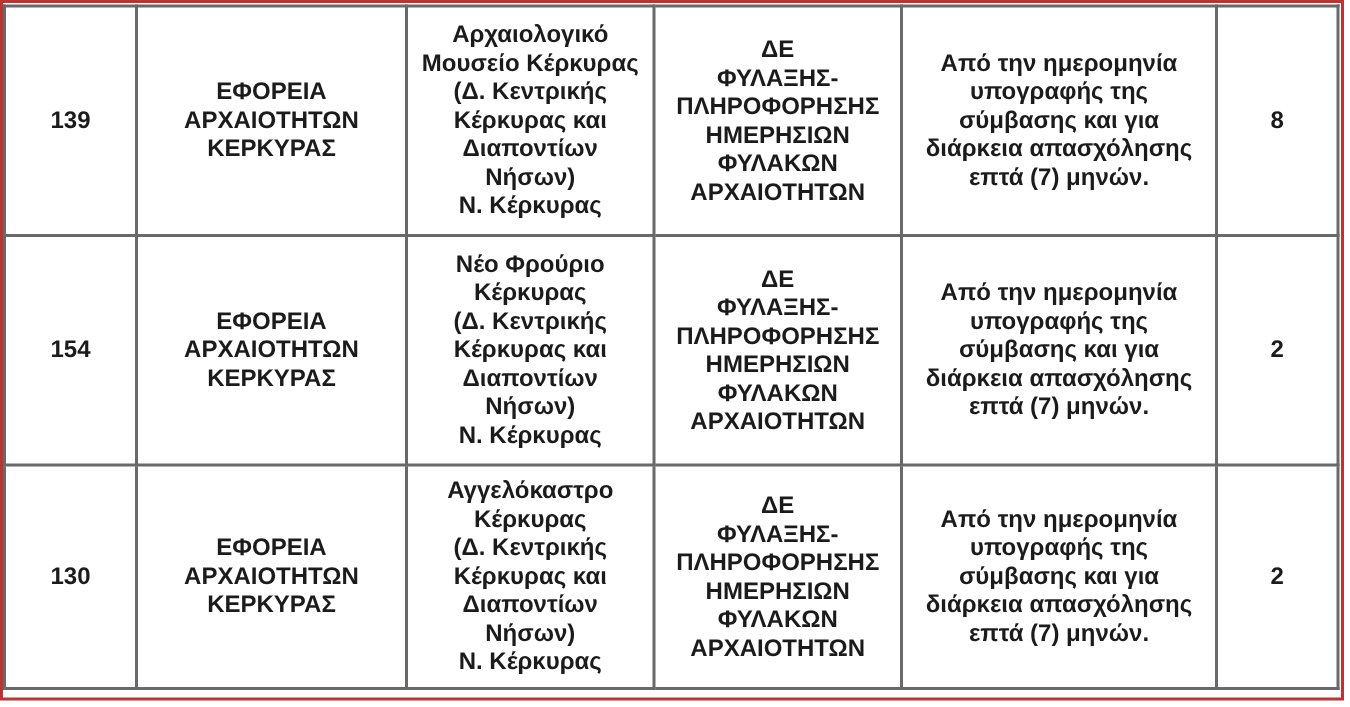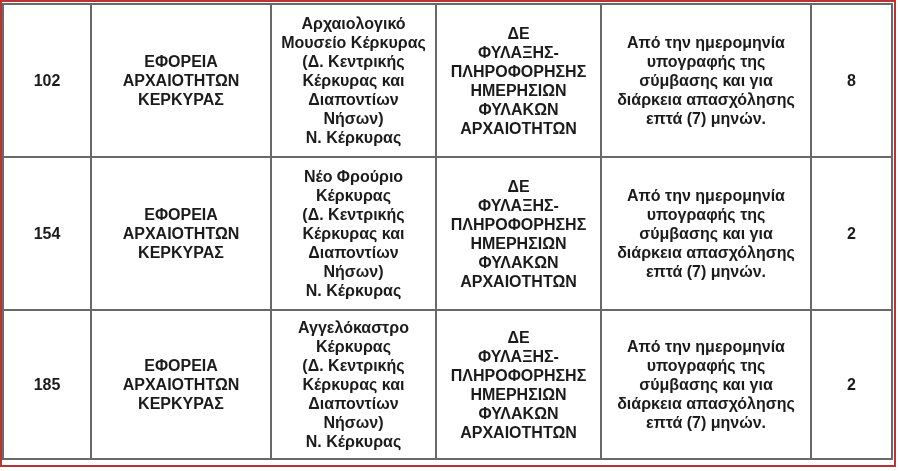--- a/index.html
+++ b/index.html
@@ -69,21 +69,21 @@
     <colgroup>
       <col style="width:88px">
       <col style="width:180px">
       <col style="width:165px">
       <col style="width:165px">
       <col style="width:210px">
       <col style="width:81px">
     </colgroup>
     <tbody>
       <tr class="r1">
-        <td class="col-serial">102</td>
+        <td class="col-serial">139</td>
         <td class="col-agency">ΕΦΟΡΕΙΑ
 ΑΡΧΑΙΟΤΗΤΩΝ
 ΚΕΡΚΥΡΑΣ</td>
         <td class="col-site">Αρχαιολογικό
 Μουσείο Κέρκυρας
 (Δ. Κεντρικής
 Κέρκυρας και
 Διαποντίων
 Νήσων)
 Ν. Κέρκυρας</td>
@@ -119,21 +119,21 @@
 ΦΥΛΑΚΩΝ
 ΑΡΧΑΙΟΤΗΤΩΝ</td>
         <td class="col-duration">Από την ημερομηνία
 υπογραφής της
 σύμβασης  και για
 διάρκεια απασχόλησης
 επτά (7) μηνών.</td>
         <td class="col-positions">2</td>
       </tr>
       <tr class="r3">
-        <td class="col-serial">185</td>
+        <td class="col-serial">130</td>
         <td class="col-agency">ΕΦΟΡΕΙΑ
 ΑΡΧΑΙΟΤΗΤΩΝ
 ΚΕΡΚΥΡΑΣ</td>
         <td class="col-site">Αγγελόκαστρο
 Κέρκυρας
 (Δ. Κεντρικής
 Κέρκυρας και
 Διαποντίων
 Νήσων)
 Ν. Κέρκυρας</td>

